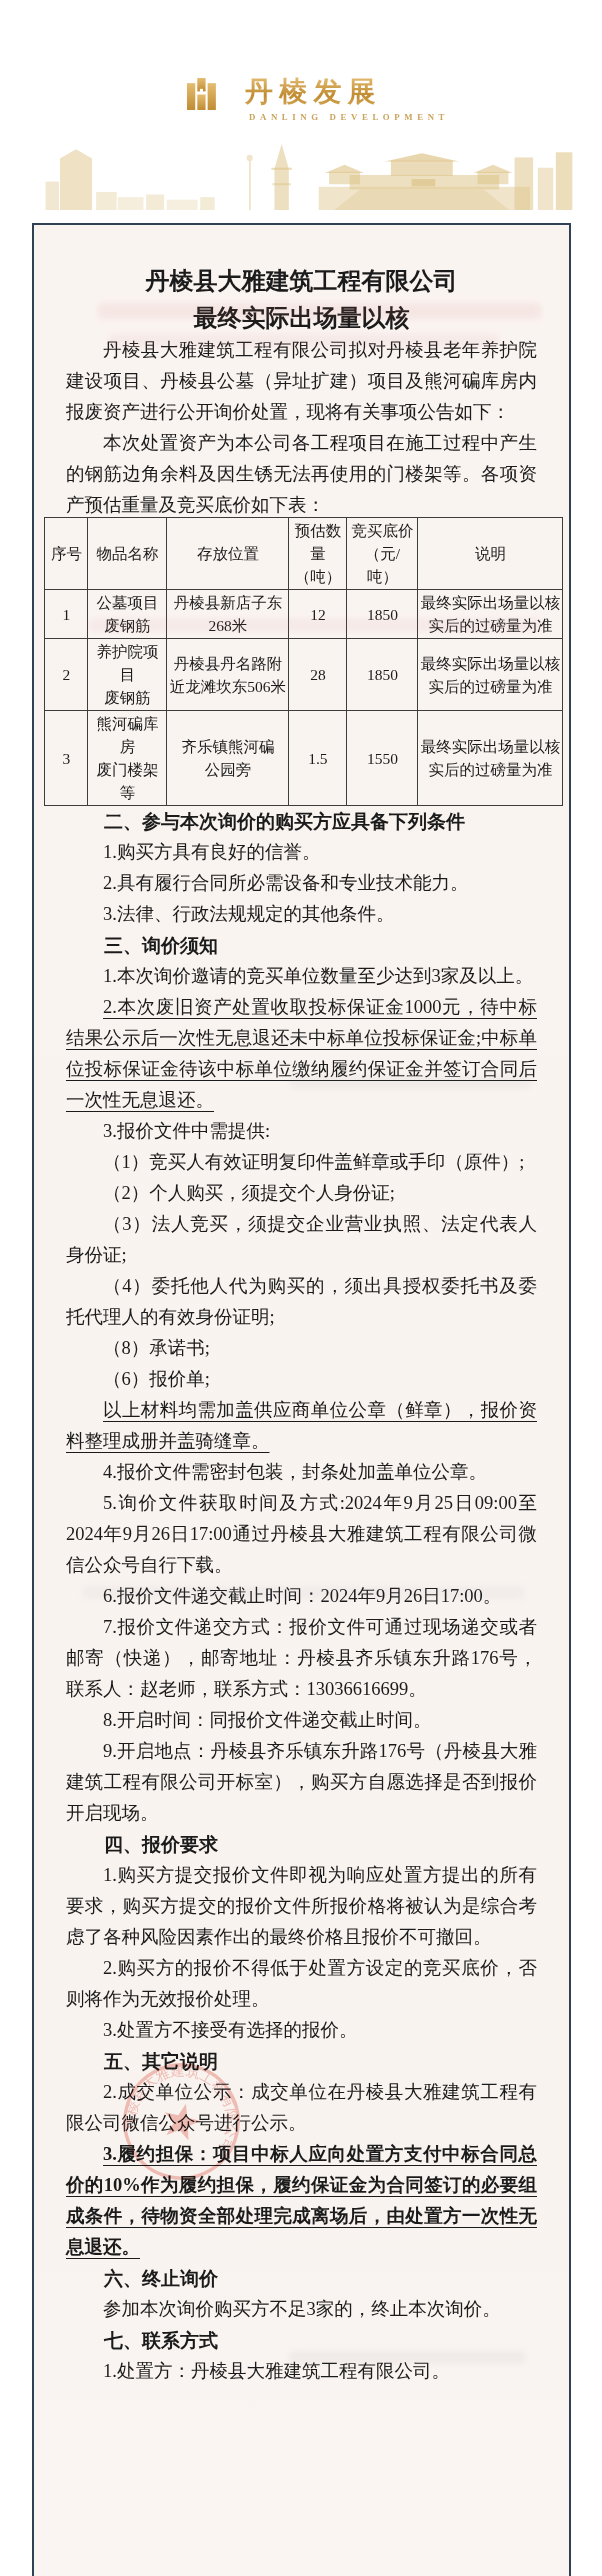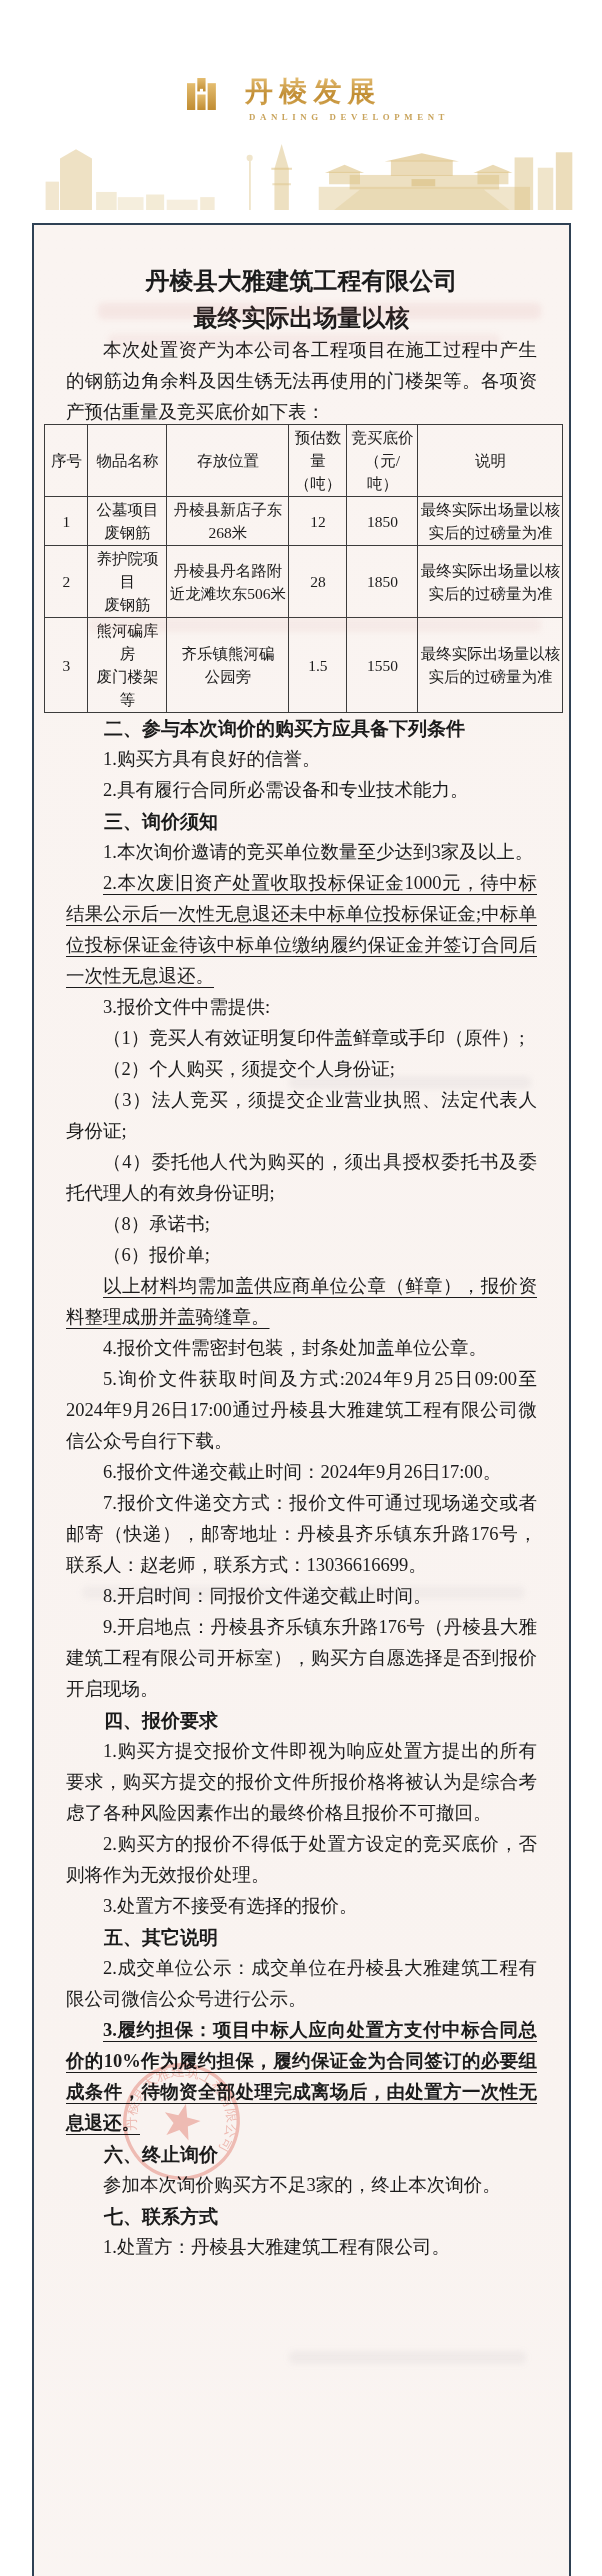--- a/index.html
+++ b/index.html
@@ -125,20 +125,21 @@
     <div class="ghost" style="left:74px;top:109px;width:392px;height:13.4px;background:rgba(205,110,110,.08);"></div>
     <div class="ghost" style="left:54px;top:393px;width:453px;height:14.4px;background:rgba(205,110,110,.07);"></div>
     <div class="ghost" style="left:255px;top:851px;width:242px;height:13.4px;background:rgba(115,115,128,.07);"></div>
     <div class="ghost" style="left:48px;top:1361px;width:443px;height:13.4px;background:rgba(115,115,128,.06);"></div>
     <div class="ghost" style="left:255px;top:2126px;width:237px;height:13.4px;background:rgba(115,115,128,.07);"></div>
 
     <div class="content">
       <p class="doc-title">丹棱县大雅建筑工程有限公司</p>
       <p class="doc-title second">最终实际出场量以核</p>
 
+      <p class="indent intro">丹棱县大雅建筑工程有限公司拟对丹棱县老年养护院建设项目、丹棱县公墓（异址扩建）项目及熊河碥库房内报废资产进行公开询价处置，现将有关事项公告如下：</p>
 
       <p class="indent">本次处置资产为本公司各工程项目在施工过程中产生的钢筋边角余料及因生锈无法再使用的门楼架等。各项资产预估重量及竞买底价如下表：</p>
 
       <table class="assets">
         <colgroup>
           <col style="width:43px">
             <col style="width:79px">
             <col style="width:122px">
           <col style="width:58px">
             <col style="width:71px">
@@ -187,20 +188,21 @@
           <td>1550</td>
           <td>最终实际出场量以核
 实后的过磅量为准</td>
         </tr>
       </tbody>
         </table>
 
       <p class="sec sec-after-table">二、参与本次询价的购买方应具备下列条件</p>
       <p class="indent">1.购买方具有良好的信誉。</p>
       <p class="indent">2.具有履行合同所必需设备和专业技术能力。</p>
+      <p class="indent">3.法律、行政法规规定的其他条件。</p>
 
       <p class="sec">三、询价须知</p>
       <p class="indent">1.本次询价邀请的竞买单位数量至少达到3家及以上。</p>
       <p class="indent ul">2.本次废旧资产处置收取投标保证金1000元，待中标结果公示后一次性无息退还未中标单位投标保证金;中标单位投标保证金待该中标单位缴纳履约保证金并签订合同后一次性无息退还。</p>
       <p class="indent">3.报价文件中需提供:</p>
       <p class="indent">（1）竞买人有效证明复印件盖鲜章或手印（原件）;</p>
       <p class="indent">（2）个人购买，须提交个人身份证;</p>
       <p class="indent">（3）法人竞买，须提交企业营业执照、法定代表人身份证;</p>
       <p class="indent">（4）委托他人代为购买的，须出具授权委托书及委托代理人的有效身份证明;</p>
       <p class="indent">（8）承诺书;</p>

